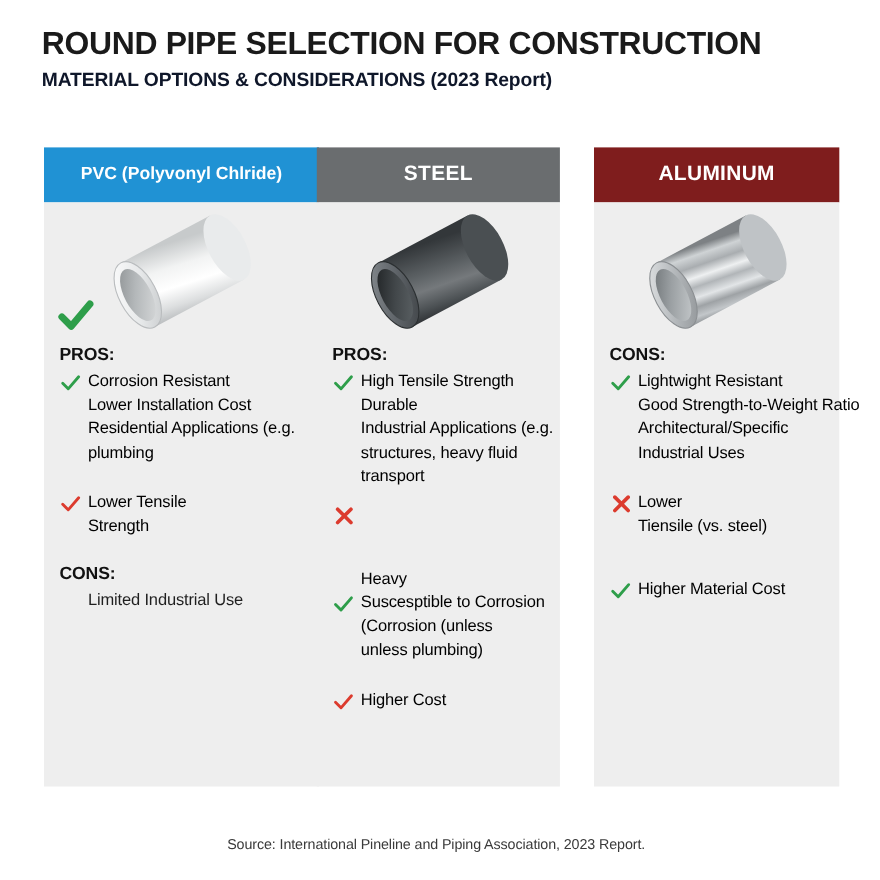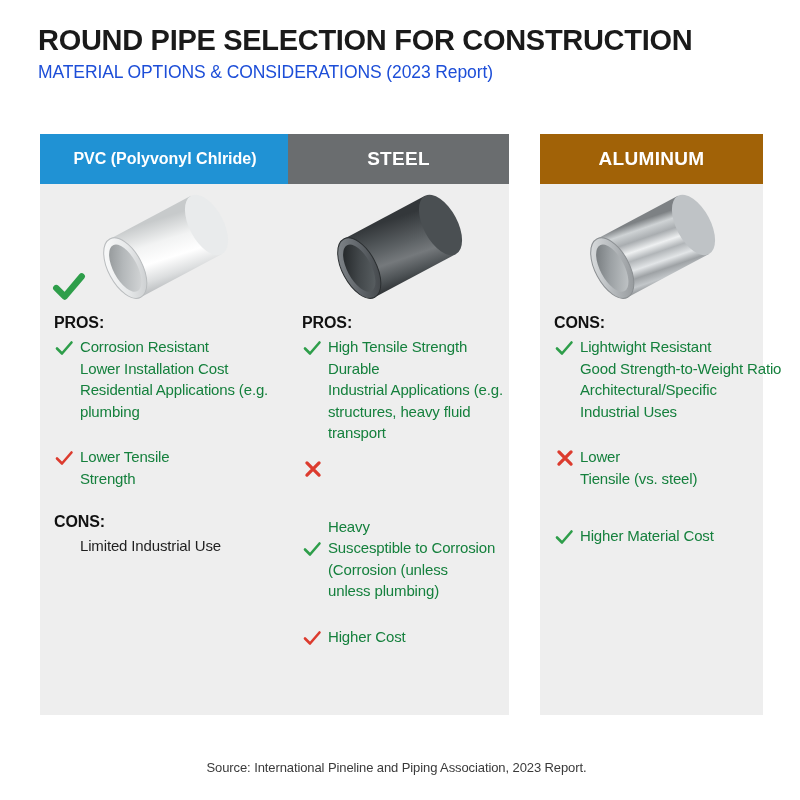--- a/index.html
+++ b/index.html
@@ -27,22 +27,22 @@
     font-size: 29px;
     font-weight: bold;
     letter-spacing: -0.3px;
     color: #1a1a1a;
     line-height: 1.12;
     margin: 0;
     white-space: nowrap;
   }
   .subtitle {
     font-size: 17.5px;
-    font-weight: normal;
-    color: #1d4ed8;
+    font-weight: bold;
+    color: #0f172a;
     line-height: 1.2;
     margin: 6px 0 0 0;
     letter-spacing: -0.1px;
     white-space: nowrap;
   }
 
   
   .columns {
     position: absolute;
     left: 0;
@@ -119,21 +119,21 @@
   }
   .group .mark {
     position: absolute;
     left: 0;
     width: 20px;
     height: 20px;
   }
   .group .lines {
     font-size: 15px;
     line-height: 21.5px;
-    color: #15803d;
+    color: #000000;
     letter-spacing: -0.15px;
   }
   .group .lines > div { white-space: nowrap; }
   .plain {
     padding-left: 26px;
     font-size: 15px;
     line-height: 21.5px;
     color: #1f1f1f;
     letter-spacing: -0.15px;
   }
@@ -319,21 +319,21 @@
           </svg>
           <div class="lines">
             <div>Higher Cost</div>
           </div>
         </div>
       </div>
     </div>
   </div>
 
   <div class="column col-2">
-    <div class="col-head" style="background:#a16207;">ALUMINUM</div>
+    <div class="col-head" style="background:#7f1d1d;">ALUMINUM</div>
     <div class="col-body">
 
       <div class="pipe-stage">
         <svg class="pipe-svg" width="170" height="110" viewBox="0 0 170 110">
           <defs>
             <linearGradient id="alBody" x1="0" y1="1" x2="0.22" y2="0">
               <stop offset="0%" stop-color="#8f9396"></stop>
               <stop offset="10%" stop-color="#c3c7ca"></stop>
               <stop offset="22%" stop-color="#9ea2a5"></stop>
               <stop offset="34%" stop-color="#e2e5e7"></stop>

